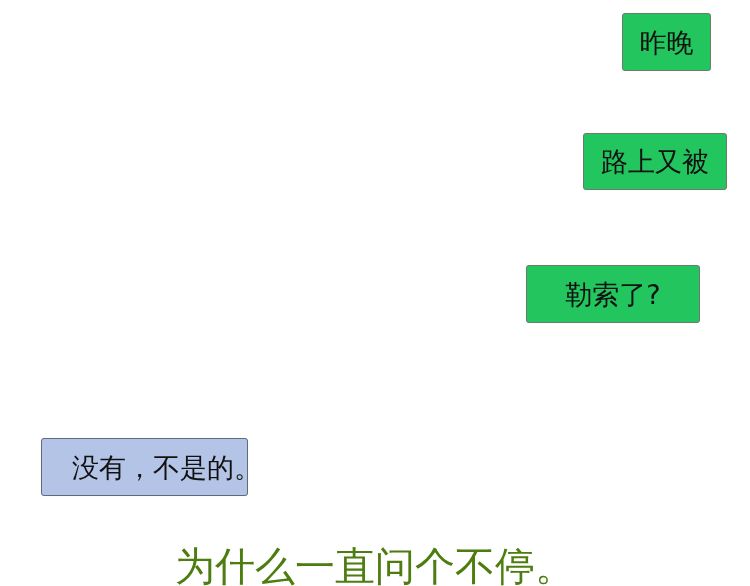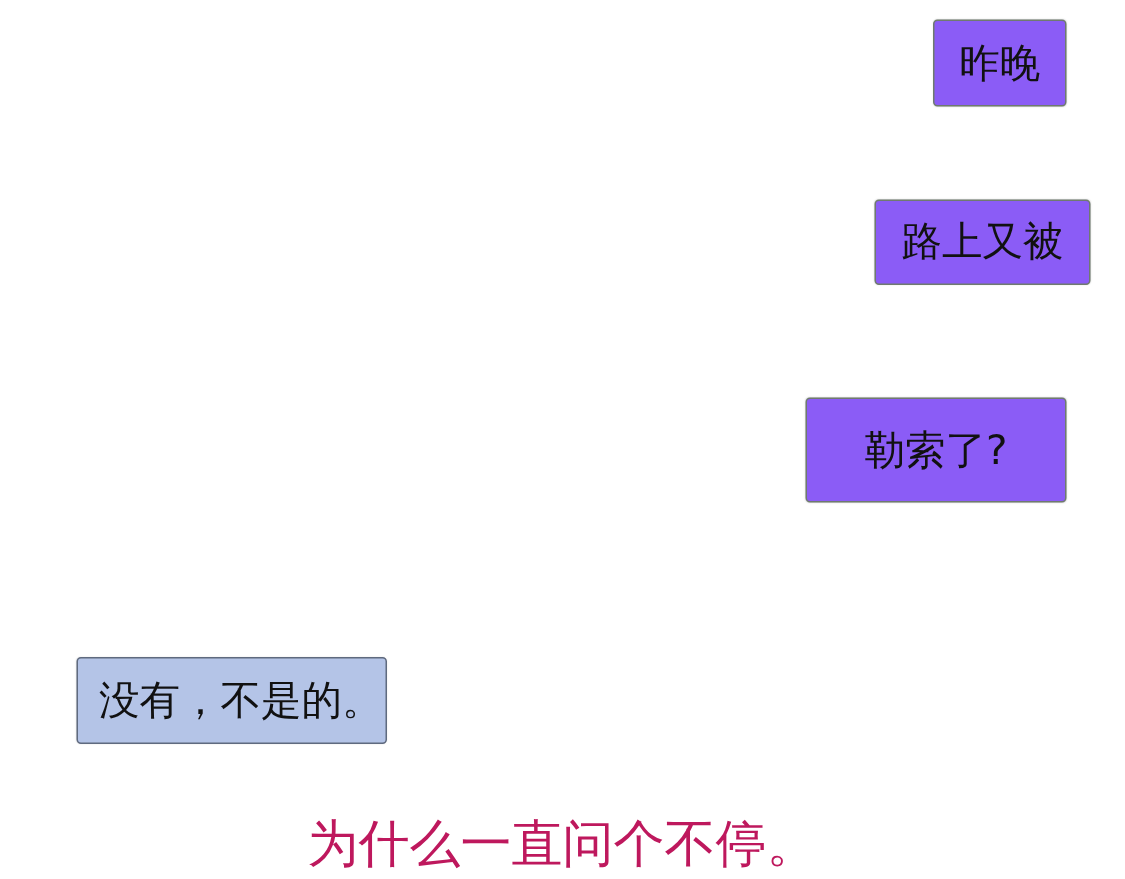--- a/index.html
+++ b/index.html
@@ -22,39 +22,39 @@
       color: #111111;
       font-size: 27px;
       line-height: 1;
       display: flex;
       align-items: center;
       justify-content: center;
       white-space: nowrap;
       box-shadow: 0 0 1px rgba(0,0,0,0.15);
     }
     .bubble.green {
-      background: #8b5cf6;
+      background: #22c55e;
       align-items: center;
     }
     .bubble.blue {
       background: #b4c4e7;
       border-color: #5f6a7f;
     }
     #b1 { left: 622px; top: 13px;  width: 89px;  height: 58px; }
     #b2 { left: 583px; top: 133px; width: 144px; height: 57px; }
-    #b3 { left: 537px; top: 265px; width: 174px; height: 70px; }
-    #b4 { left: 51px;  top: 438px; width: 207px; height: 58px; justify-content: flex-start; padding-left: 14px; }
+    #b3 { left: 526px; top: 265px; width: 174px; height: 58px; }
+    #b4 { left: 41px;  top: 438px; width: 207px; height: 58px; justify-content: flex-start; padding-left: 30px; }
     .caption {
       position: absolute;
       left: 0;
       width: 750px;
       top: 546px;
       text-align: center;
-      font-size: 34px;
-      color: #be185d;
+      font-size: 40px;
+      color: #4d7c0f;
       line-height: 1;
       white-space: nowrap;
     }
   </style>
 </head>
 <body>
 
 <div class="bubble green" id="b1">
   <span>昨晚</span>
 </div>

